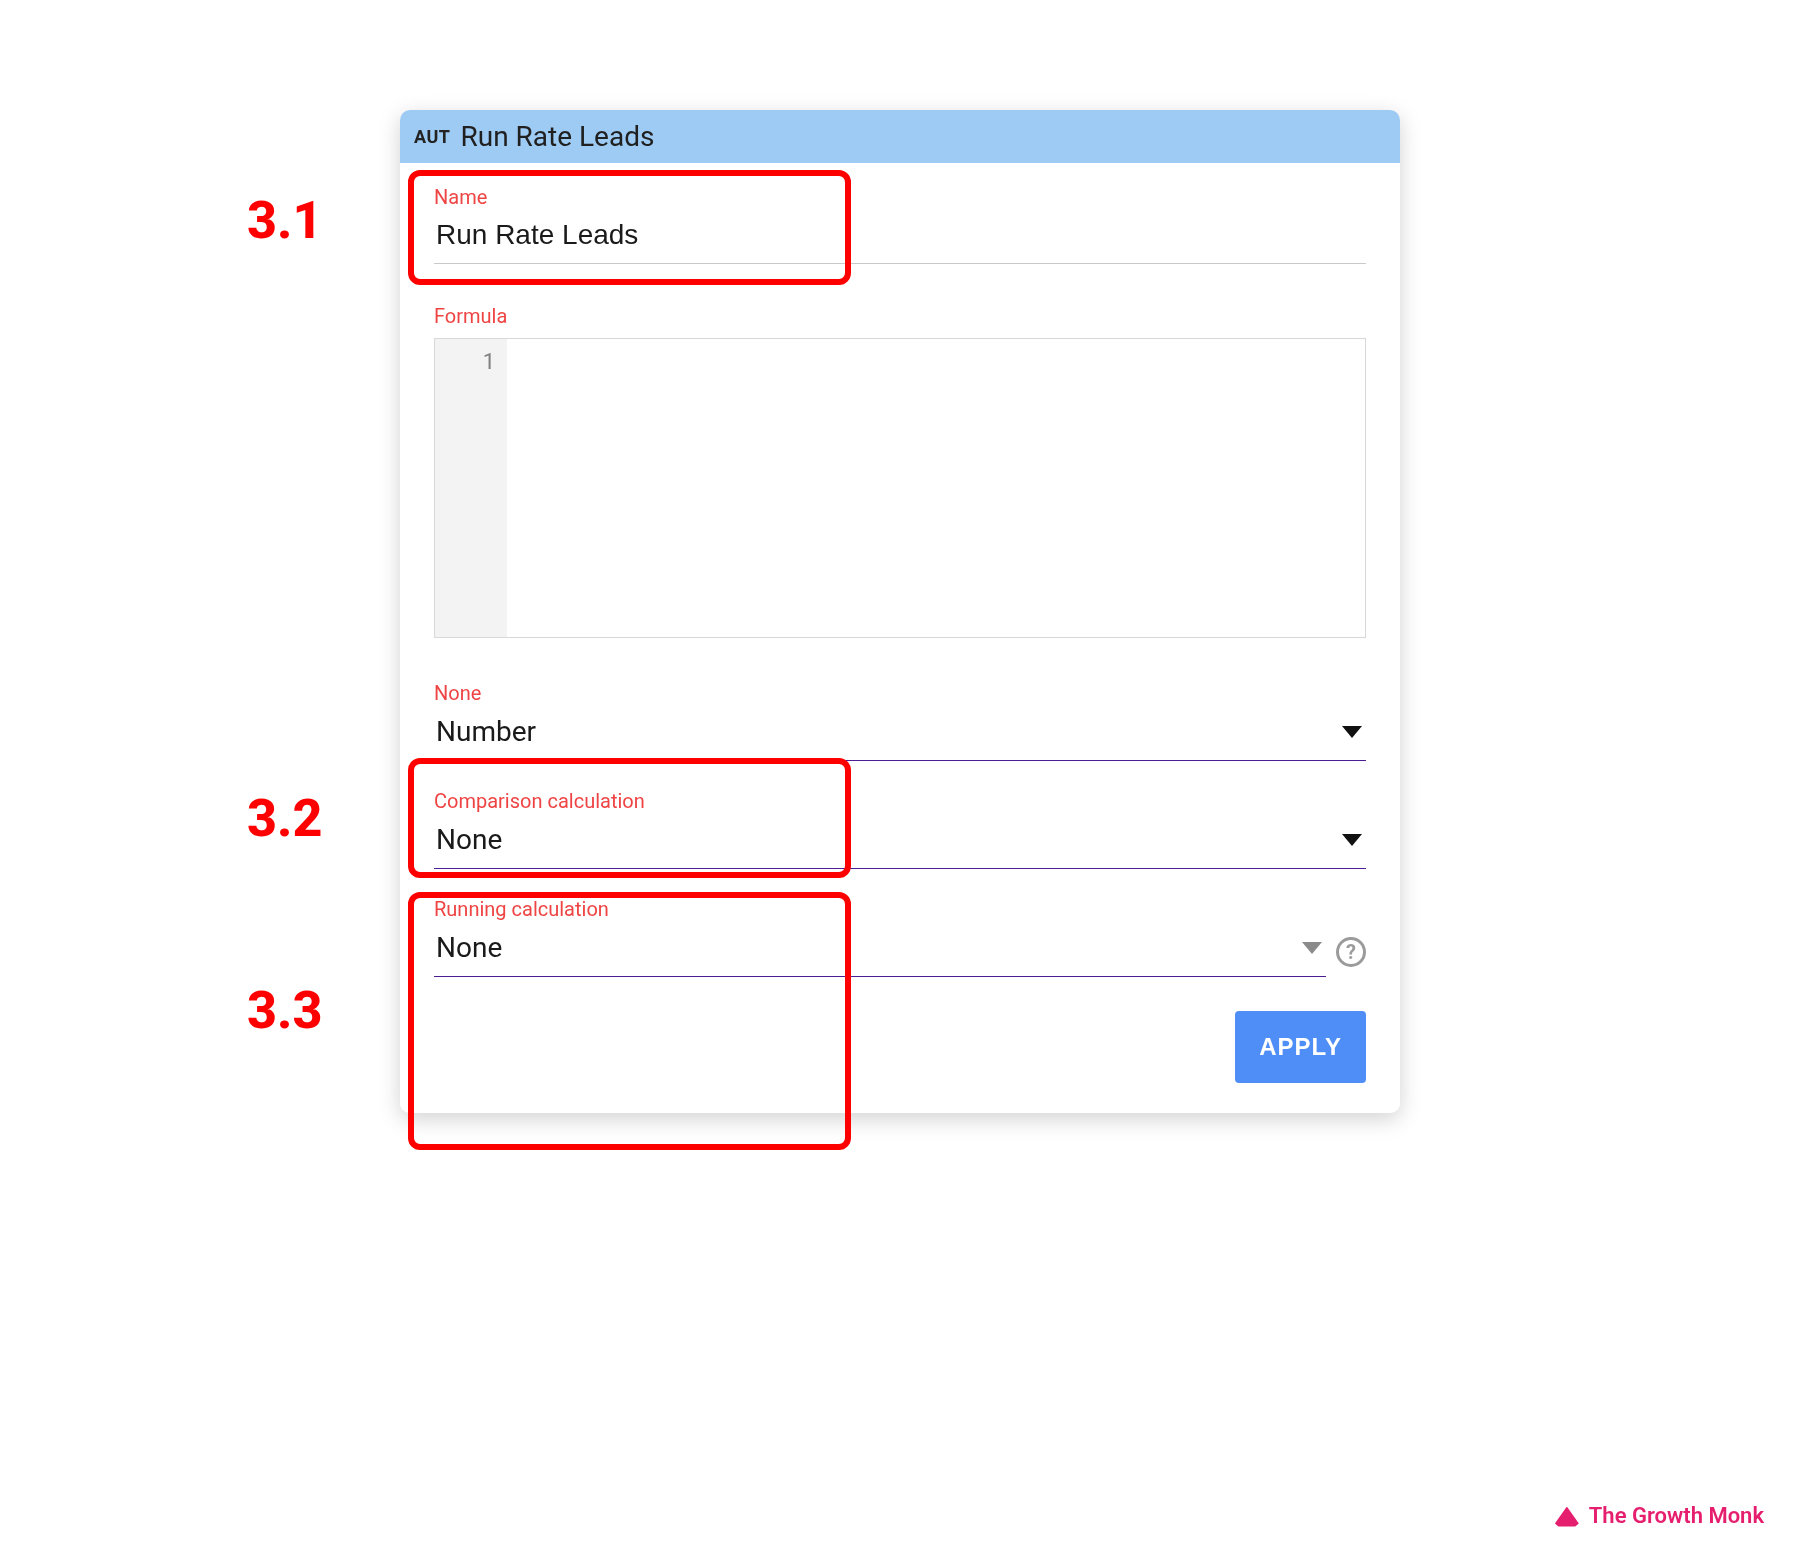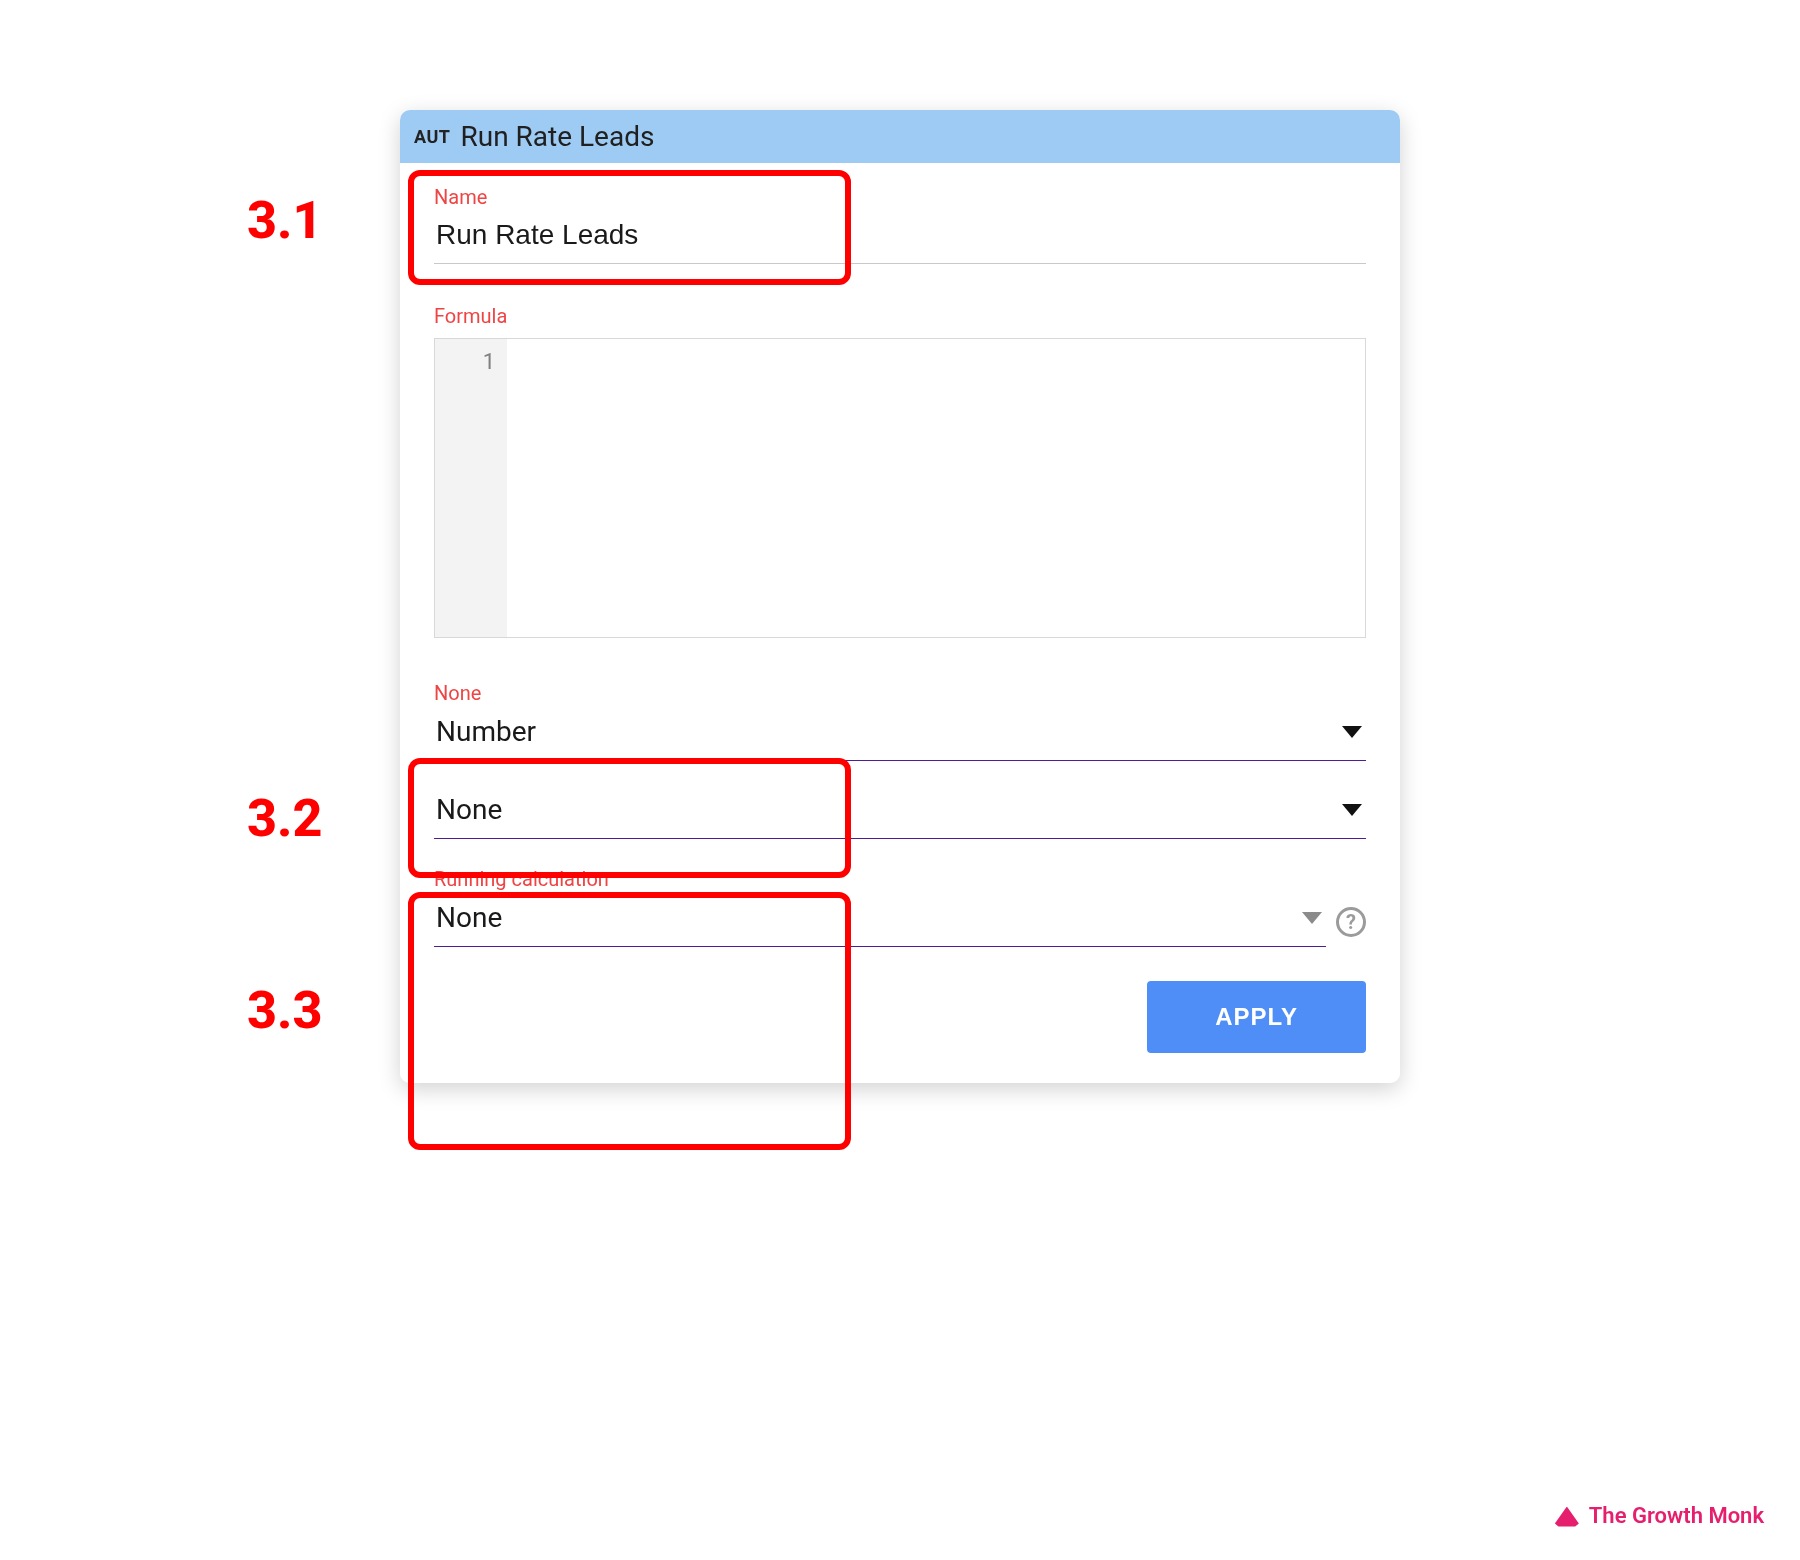--- a/index.html
+++ b/index.html
@@ -151,21 +151,21 @@
 
   .apply-row { display: flex; justify-content: flex-end; }
   .apply-btn {
     background: #4f8ef6;
     color: #ffffff;
     font-size: 24px;
     font-weight: 600;
     letter-spacing: 1px;
     border: none;
     border-radius: 4px;
-    padding: 22px 68px;
+    padding: 22px 24px;
     cursor: pointer;
   }
 
   
   .anno-box {
     position: absolute;
     border: 6px solid #ff0000;
     border-radius: 12px;
     pointer-events: none;
   }
@@ -226,20 +226,21 @@
 
     <div class="field type-field">
       <span class="field-label">None</span>
       <div class="field-value-row">
         <span class="field-value-text">Number</span>
         <span class="dropdown-caret"></span>
       </div>
     </div>
 
     <div class="field comparison-field">
+      <span class="field-label">Comparison calculation</span>
       <div class="field-value-row">
         <span class="field-value-text">None</span>
         <span class="dropdown-caret"></span>
       </div>
     </div>
 
     <div class="field running-field">
       <span class="field-label">Running calculation</span>
       <div class="running-row">
         <div class="field-value-row" style="width:88%;">

